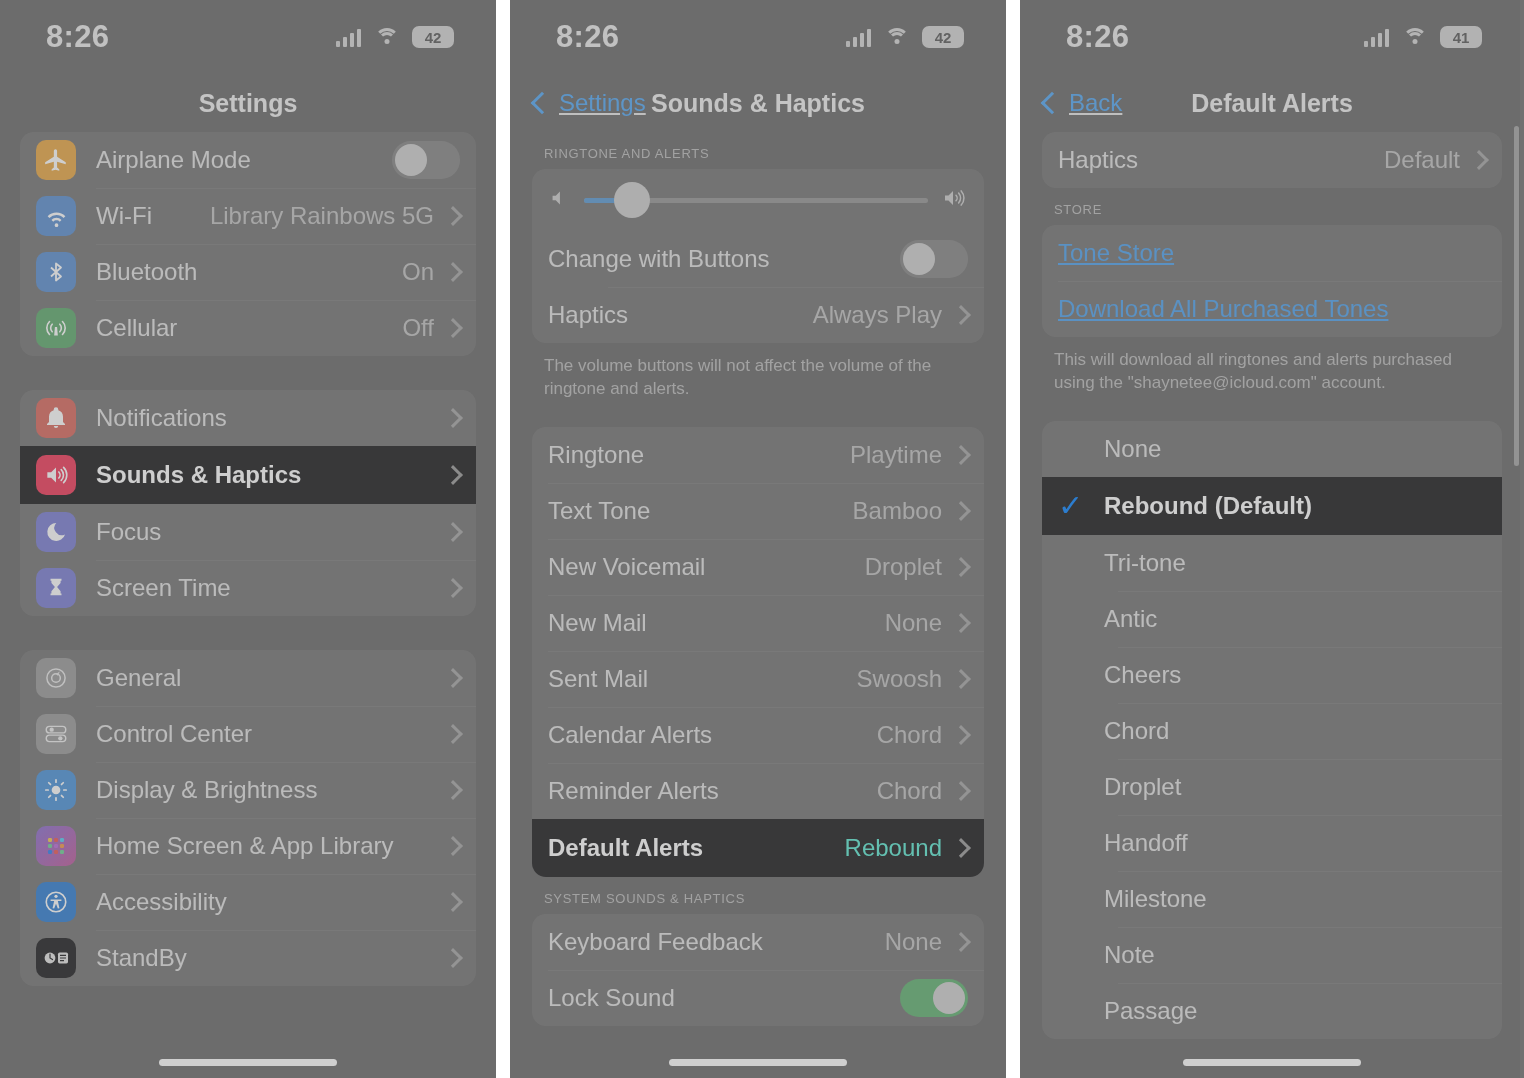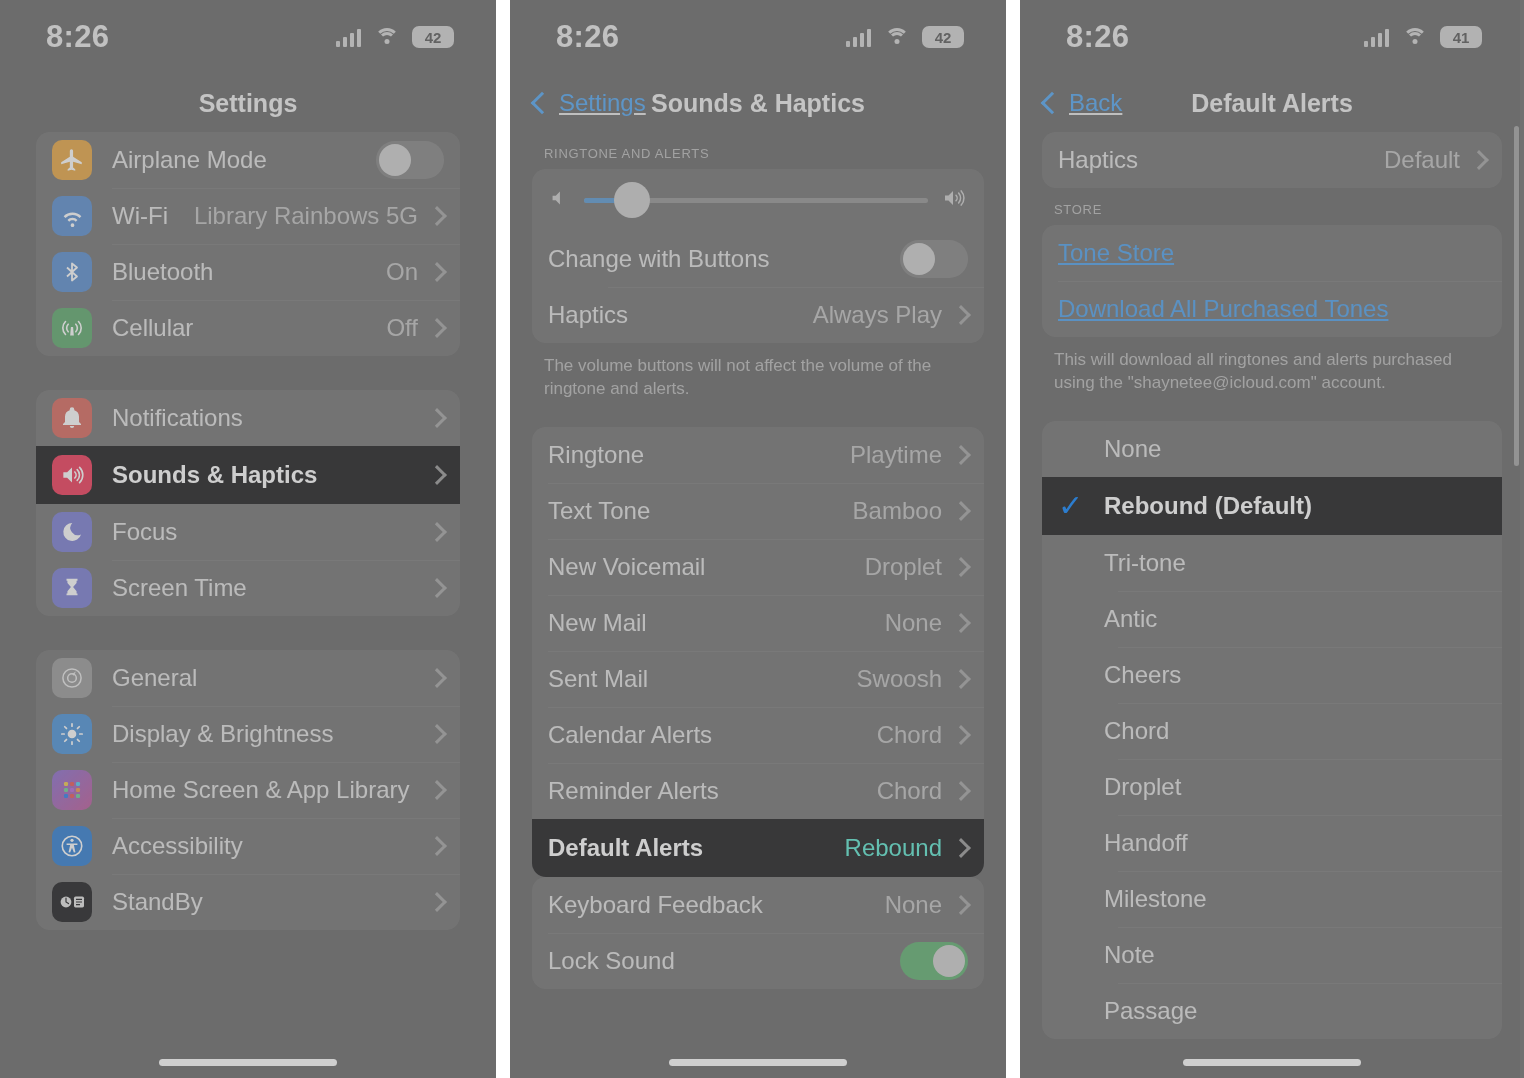--- a/index.html
+++ b/index.html
@@ -141,21 +141,21 @@
   .chev-left {
     width: 13px; height: 13px;
     border-left: 3.4px solid #54a9f5;
     border-bottom: 3.4px solid #54a9f5;
     transform: rotate(45deg);
     margin-right: 3px;
   }
 
   
   .content {
-    padding: 0 36px;
+    padding: 0 20px;
     box-sizing: border-box;
   }
   .p2 .content, .p3 .content { padding: 0 22px; }
 
   .group-header {
     font-size: 13px;
     letter-spacing: .7px;
     color: #bdbdbd;
     padding: 14px 12px 8px 12px;
     text-transform: uppercase;
@@ -493,20 +493,35 @@
                 <circle cx="12" cy="12" r="8.4" fill="none" stroke="#e8e8e8" stroke-width="1.4"></circle>
                 <circle cx="12" cy="12" r="4" fill="none" stroke="#e8e8e8" stroke-width="1.4"></circle>
                 <path fill="#e8e8e8" d="M12 8.3 15.5 6l-1.8 4z"></path>
               </svg>
           </div>
           <div class="label">General</div>
           <div class="spacer"></div>
           <div class="chev"></div>
         </div>
 
+        <div class="row">
+          <div class="appicon" style="background:#9c9c9c;">
+            <svg width="26" height="26" viewBox="0 0 24 24">
+                <g fill="none" stroke="#eee" stroke-width="1.3">
+                  <rect x="3" y="5" width="18" height="6" rx="3"></rect>
+                  <rect x="3" y="13" width="18" height="6" rx="3"></rect>
+                </g>
+                <circle cx="8" cy="8" r="2" fill="#eee"></circle>
+                <circle cx="16" cy="16" r="2" fill="#eee"></circle>
+              </svg>
+          </div>
+          <div class="label">Control Center</div>
+          <div class="spacer"></div>
+          <div class="chev"></div>
+        </div>
 
         <div class="row">
           <div class="appicon" style="background:#4d93d9;">
             <svg width="26" height="26" viewBox="0 0 24 24">
                 <circle cx="12" cy="12" r="4" fill="#fff"></circle>
                 <g stroke="#fff" stroke-width="1.6" stroke-linecap="round">
                   <path d="M12 2.6v2.2M12 19.2v2.2M2.6 12h2.2M19.2 12h2.2M5.3 5.3l1.6 1.6M17.1 17.1l1.6 1.6M18.7 5.3l-1.6 1.6M6.9 17.1l-1.6 1.6"></path>
                 </g>
               </svg>
           </div>
@@ -695,20 +710,21 @@
         <div class="hl-wrap">
           <div class="row hl">
             <div class="label">Default Alerts</div>
             <div class="spacer"></div>
             <div class="value">Rebound</div>
             <div class="chev"></div>
           </div>
         </div>
       </div>
 
+      <div class="group-header">SYSTEM SOUNDS &amp; HAPTICS</div>
 
       <div class="card">
         <div class="row noicon">
           <div class="label">Keyboard Feedback</div>
           <div class="spacer"></div>
           <div class="value">None</div>
           <div class="chev"></div>
         </div>
         <div class="row noicon">
           <div class="label">Lock Sound</div>

